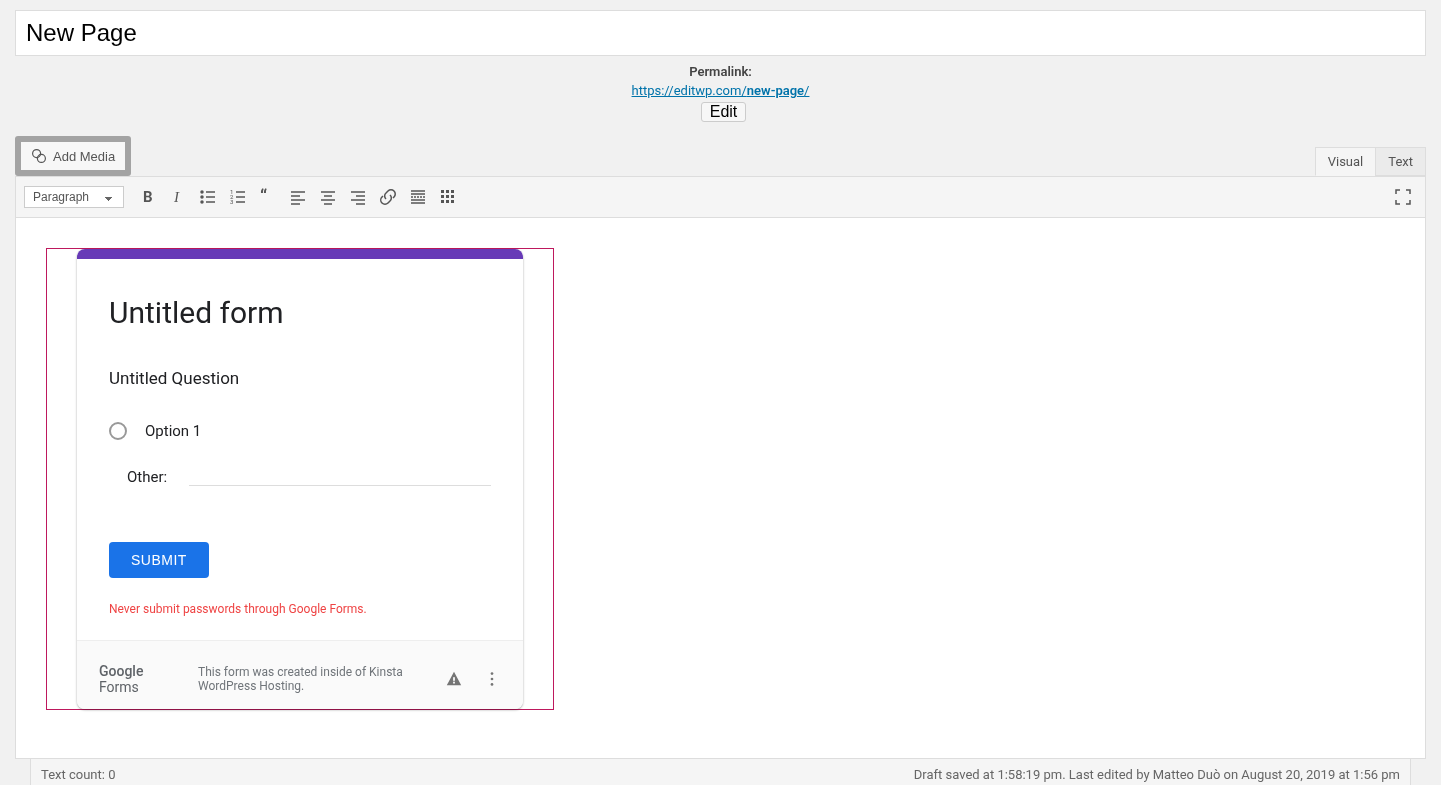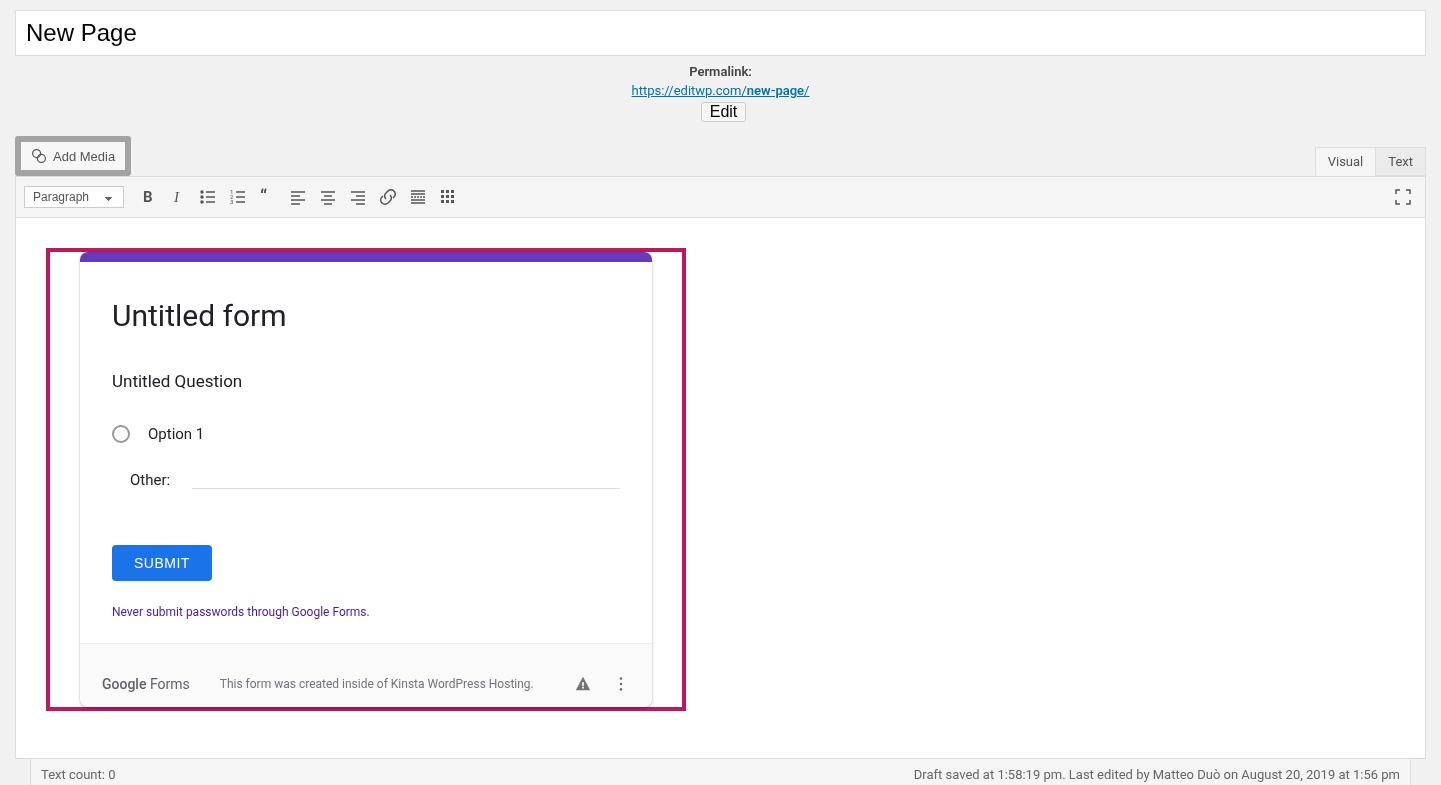--- a/index.html
+++ b/index.html
@@ -19,32 +19,32 @@
 .tab { padding: 6px 12px; border: 1px solid #ddd; background: #ebebeb; font-size: 13px; cursor: pointer; color: #555; }
 .tab:first-child { border-right: none; }
 .tab.active { background: #f5f5f5; border-bottom-color: #f5f5f5; }
 .toolbar-box { border: 1px solid #ddd; background: #fff; }
 .toolbar { display: flex; align-items: center; padding: 6px 8px; border-bottom: 1px solid #ddd; background: #f5f5f5; gap: 2px; }
 .format-select { padding: 3px 22px 3px 8px; border: 1px solid #ccc; background: #fff; font-size: 12px; color: #555; position: relative; appearance: none; min-width: 100px; background-image: linear-gradient(45deg, transparent 50%, #666 50%), linear-gradient(135deg, #666 50%, transparent 50%); background-position: calc(100% - 14px) 10px, calc(100% - 10px) 10px; background-size: 4px 4px, 4px 4px; background-repeat: no-repeat; }
 .tool-btn { width: 28px; height: 28px; display: inline-flex; align-items: center; justify-content: center; cursor: pointer; color: #555; border-radius: 2px; }
 .tool-btn svg { width: 20px; height: 20px; }
 .toolbar-right { margin-left: auto; }
 .content-area { padding: 30px; background: #fff; min-height: 540px; }
-.form-embed { width: 640px; border: 4px solid #be185d; padding: 0; }
+.form-embed { width: 508px; border: 1px solid #be185d; padding: 0; }
 .form-card { margin: 0 30px; background: #fff; border-radius: 8px; box-shadow: 0 1px 3px rgba(0,0,0,0.12), 0 1px 2px rgba(0,0,0,0.24); overflow: hidden; }
 .purple-bar { height: 10px; background: #673ab7; }
 .form-body { padding: 36px 32px 24px; }
 .form-title { font-size: 30px; font-weight: 400; color: #202124; margin-bottom: 38px; }
 .form-question { font-size: 17px; color: #202124; margin-bottom: 34px; }
 .radio-row { display: flex; align-items: flex-end; gap: 18px; margin-bottom: 26px; font-size: 15px; color: #202124; }
 .radio-circle { width: 18px; height: 18px; border: 2px solid #999; border-radius: 50%; flex-shrink: 0; }
 .other-line { flex: 1; border-bottom: 1px solid #ddd; height: 20px; margin-left: 4px; }
 .submit-btn { margin-top: 30px; padding: 10px 22px; background: #1a73e8; color: #fff; border: none; border-radius: 4px; font-size: 14px; font-weight: 500; letter-spacing: 0.5px; cursor: pointer; }
-.warn-text { margin-top: 24px; font-size: 12px; color: #4c1d95; }
-.form-footer { display: flex; align-items: center; padding: 31px 22px 14px 22px; border-top: 1px solid #eee; font-size: 12px; color: #70757a; background: #fafafa; }
+.warn-text { margin-top: 24px; font-size: 12px; color: #ef4444; }
+.form-footer { display: flex; align-items: center; padding: 22px 22px 14px 22px; border-top: 1px solid #eee; font-size: 12px; color: #70757a; background: #fafafa; }
 .gf-logo { font-size: 14px; color: #5f6368; }
 .gf-logo b { font-weight: 500; }
 .footer-text { margin-left: 30px; }
 .footer-icons { margin-left: auto; display: flex; gap: 20px; align-items: center; color: #888; }
 .footer-icons svg { width: 18px; height: 18px; }
 .status-bar { margin: 0 15px; display: flex; justify-content: space-between; padding: 8px 10px; border: 1px solid #ddd; border-top: none; background: #f5f5f5; font-size: 13px; color: #666; }
 </style>
 </head>
 <body>
 

